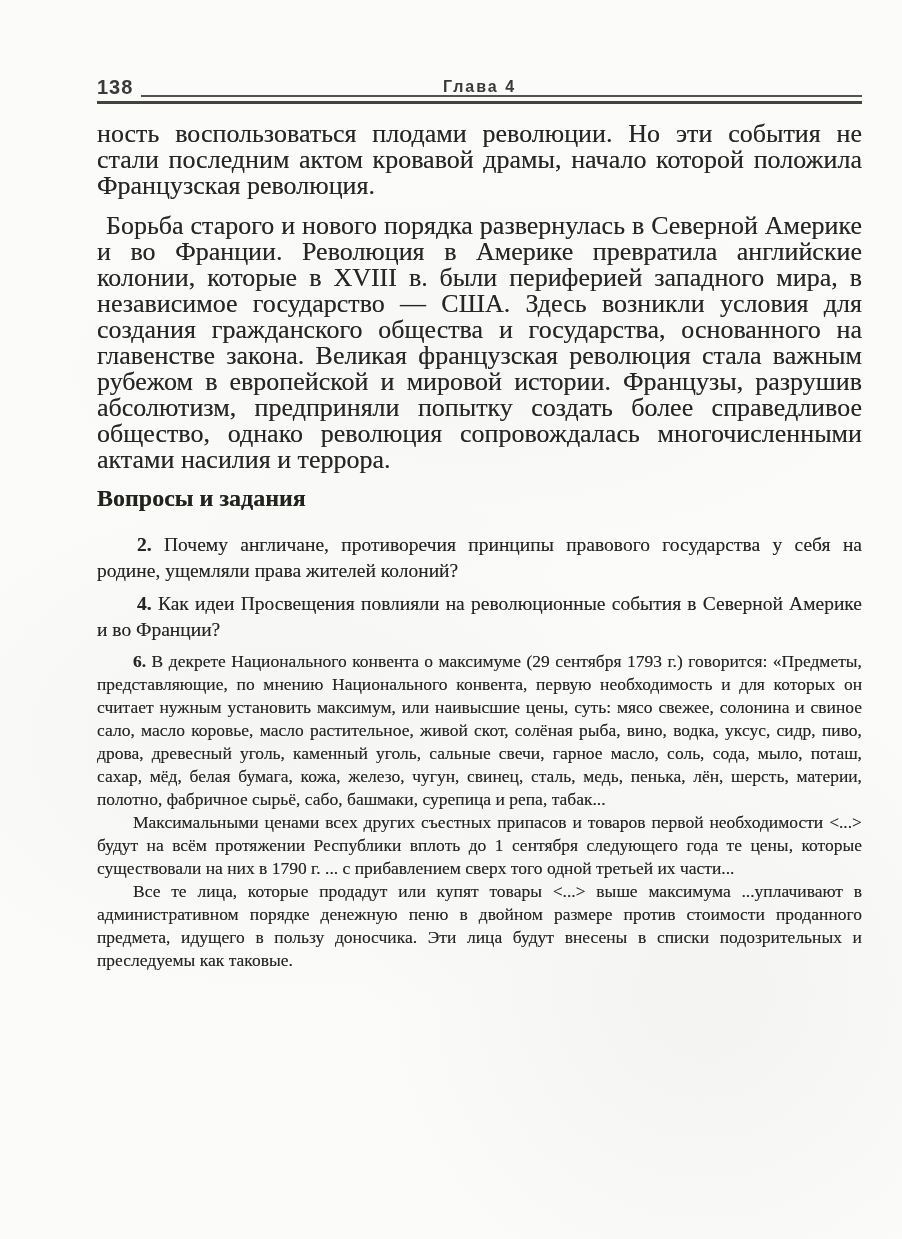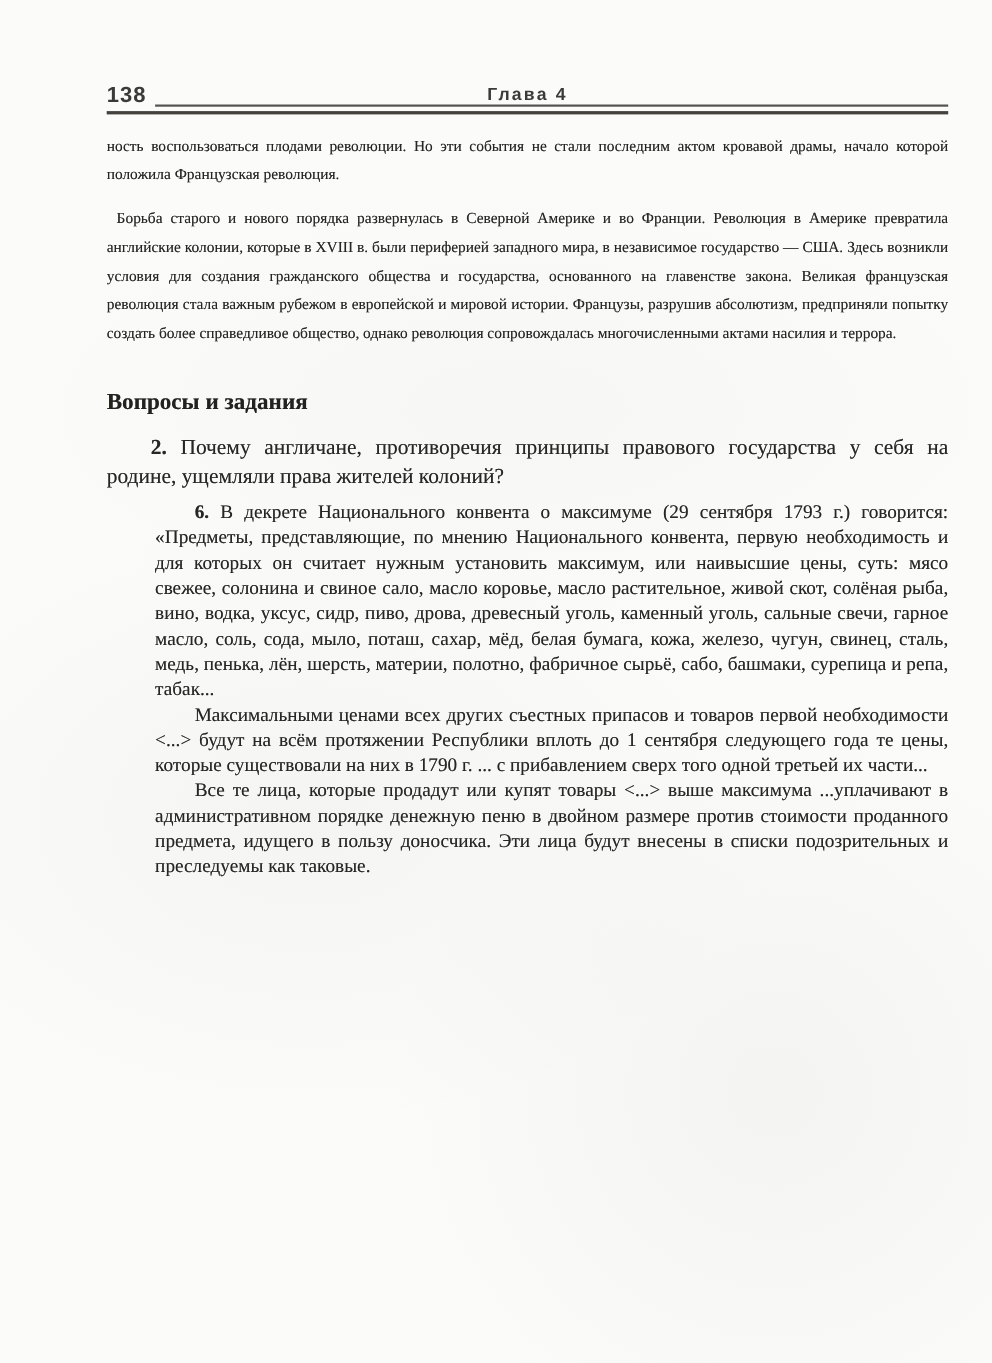--- a/index.html
+++ b/index.html
@@ -40,50 +40,49 @@
     height:2px;background:#55534f;
     margin-left:44px;margin-top:-3px;
   }
   .rule-thick{
     height:3px;background:#44423e;
     margin-top:4px;
   }
   
   p{margin:0;}
   .bodytext{
-    font-size:14px;line-height:26px;
+    font-size:26px;line-height:26px;
     text-align:justify;
     text-shadow:0 0 0.5px rgba(40,40,38,0.55);
   }
   .intro{margin-top:17px;}
   .summary{
     margin-top:14px;
     text-indent:9px;
   }
   .qheading{
-    margin-top:36px;
-    font-size:21px;font-weight:700;color:#22221f;
+    margin-top:12px;
+    font-size:24px;font-weight:700;color:#22221f;
     text-shadow:0 0 0.5px rgba(40,40,38,0.6);
   }
   .qlist{margin-top:17px;}
   .q{
     font-size:19.5px;line-height:26px;
     text-align:justify;
     text-indent:40px;
     margin-bottom:7px;
     text-shadow:0 0 0.5px rgba(40,40,38,0.5);
   }
   .qnum{font-weight:700;}
   .q6, .qsub{
     font-size:17.5px;line-height:23px;
     text-align:justify;
     text-indent:36px;
     margin-bottom:0;
     text-shadow:0 0 0.5px rgba(40,40,38,0.5);
-    margin-left:44px;
   }
   .q6{margin-top:3px;}
 </style>
 </head>
 <body>
 
 <div class="page">
   <div class="content">
 
     <div class="runhead">
@@ -94,19 +93,20 @@
     <div class="rule-thick"></div>
 
     <p class="bodytext intro">ность воспользоваться плодами революции. Но эти события не стали последним актом кровавой драмы, начало которой положила Французская революция.</p>
 
     <p class="bodytext summary">Борьба старого и нового порядка развернулась в Северной Америке и во Франции. Революция в Америке превратила английские колонии, которые в XVIII в. были периферией западного мира, в независимое государство — США. Здесь возникли условия для создания гражданского общества и государства, основанного на главенстве закона. Великая французская революция стала важным рубежом в европейской и мировой истории. Французы, разрушив абсолютизм, предприняли попытку создать более справедливое общество, однако революция сопровождалась многочисленными актами насилия и террора.</p>
 
     <h2 class="qheading">Вопросы и задания</h2>
 
     <div class="qlist">
       <p class="q"><span class="qnum">2.</span><span> Почему англичане, противоречия принципы правового государства у себя на родине, ущемляли права жителей колоний?</span></p>
+      <p class="q"><span class="qnum">4.</span><span> Как идеи Просвещения повлияли на революционные события в Северной Америке и во Франции?</span></p>
       <p class="q q6"><span class="qnum">6.</span><span> В декрете Национального конвента о максимуме (29 сентября 1793 г.) говорится: «Предметы, представляющие, по мнению Национального конвента, первую необходимость и для которых он считает нужным установить максимум, или наивысшие цены, суть: мясо свежее, солонина и свиное сало, масло коровье, масло растительное, живой скот, солёная рыба, вино, водка, уксус, сидр, пиво, дрова, древесный уголь, каменный уголь, сальные свечи, гарное масло, соль, сода, мыло, поташ, сахар, мёд, белая бумага, кожа, железо, чугун, свинец, сталь, медь, пенька, лён, шерсть, материи, полотно, фабричное сырьё, сабо, башмаки, сурепица и репа, табак...</span></p>
       <p class="qsub">Максимальными ценами всех других съестных припасов и товаров первой необходимости &lt;...&gt; будут на всём протяжении Республики вплоть до 1 сентября следующего года те цены, которые существовали на них в 1790 г. ... с прибавлением сверх того одной третьей их части...</p>
       <p class="qsub">Все те лица, которые продадут или купят товары &lt;...&gt; выше максимума ...уплачивают в административном порядке денежную пеню в двойном размере против стоимости проданного предмета, идущего в пользу доносчика. Эти лица будут внесены в списки подозрительных и преследуемы как таковые.</p>
     </div>
 
   </div>
 </div>
 
 </body></html>

